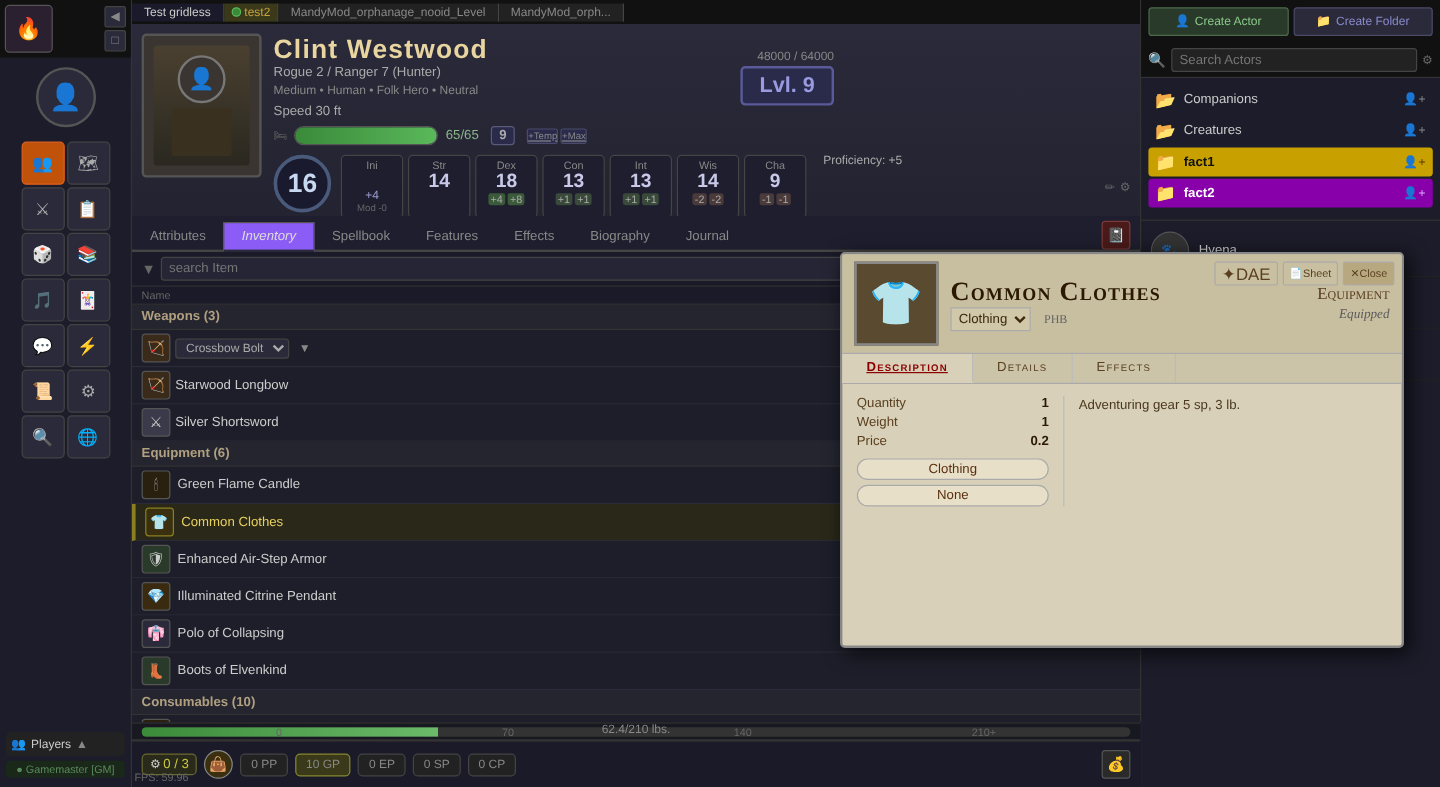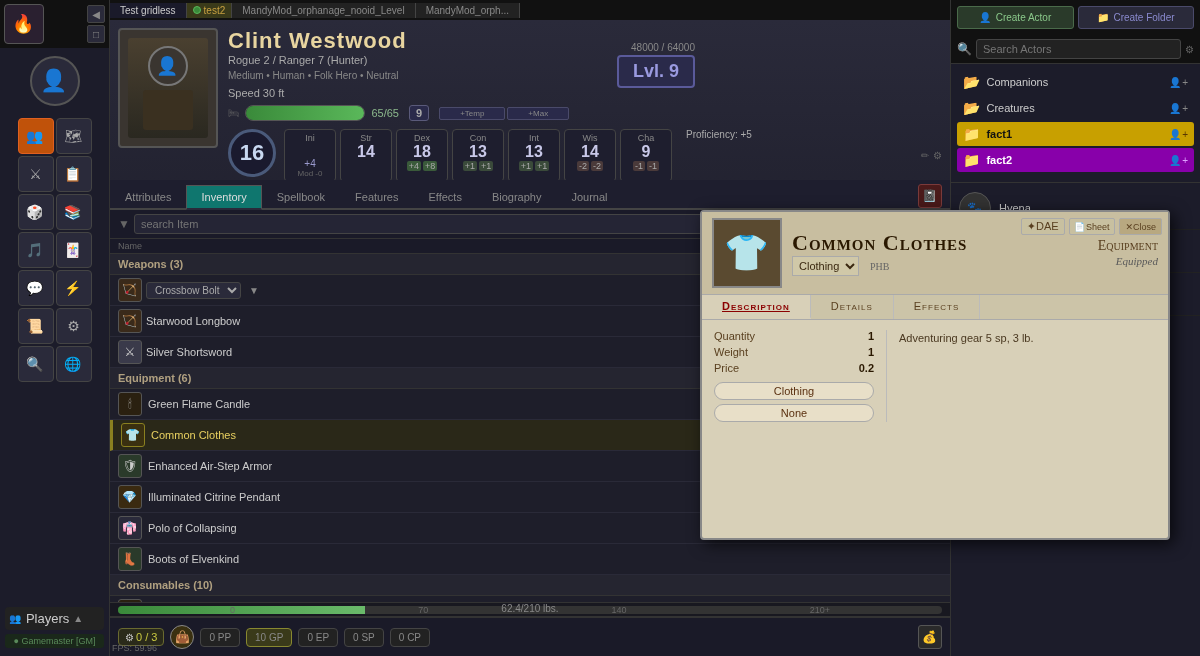--- a/index.html
+++ b/index.html
@@ -53,21 +53,21 @@
     
     .ac-box { background: #1a1a2e; border: 3px solid #4a5a7a; border-radius: 50%; width: 60px; height: 60px; display: flex; flex-direction: column; align-items: center; justify-content: center; margin: 10px; }
     .ac-num { font-size: 22px; font-weight: bold; color: #c8d8f0; }
 
     
     .nav-tabs {
       position: absolute; left: 110px; top: 180px; right: 250px; height: 30px;
       background: #1e1e2e; display: flex; align-items: flex-end; border-bottom: 2px solid #444;
     }
     .nav-tab { padding: 5px 14px; font-size: 11px; color: #888; cursor: pointer; border: 1px solid transparent; border-bottom: none; }
-    .nav-tab.active { background: #0f766e; color: #ddd; border-color: #555; border-bottom: 2px solid #2a2a3a; margin-bottom: -2px; }
+    .nav-tab.active { background: #8b5cf6; color: #ddd; border-color: #555; border-bottom: 2px solid #2a2a3a; margin-bottom: -2px; font-style: italic; }
 
     
     .inventory-area {
       position: absolute; left: 110px; top: 210px; right: 250px; bottom: 40px;
       background: #1e1e2a; overflow-y: auto;
     }
     .inv-search-bar { display: flex; align-items: center; gap: 4px; padding: 4px 8px; background: #1a1a28; border-bottom: 1px solid #333; }
     .inv-search { flex: 1; background: #252535; border: 1px solid #444; color: #ccc; padding: 3px 6px; border-radius: 3px; font-size: 11px; }
     .inv-tabs { display: flex; gap: 2px; }
     .inv-tab { padding: 2px 8px; font-size: 10px; color: #888; cursor: pointer; border: 1px solid #444; border-radius: 3px; }
@@ -130,21 +130,21 @@
     .modal-stat-label { font-size: 11px; color: #5a4020; }
     .modal-stat-val { font-size: 11px; color: #2a1800; font-weight: bold; }
     .modal-tags { display: flex; flex-direction: column; gap: 4px; margin-top: 8px; }
     .modal-tag { background: #e8dfc8; border: 1px solid #aaa; border-radius: 12px; padding: 2px 12px; font-size: 11px; text-align: center; cursor: pointer; color: #5a3010; }
     .modal-desc { font-size: 11px; color: #4a3820; line-height: 1.5; }
 
     
     .fps-overlay { position: absolute; left: 112px; bottom: 3px; font-size: 9px; color: #666; }
 
     
-    .hp-btn { background: #2a2a4a; border: 1px solid #4a4a6a; color: #888; font-size: 8px; padding: 1px 20px; border-radius: 2px; cursor: pointer; }
+    .hp-btn { background: #2a2a4a; border: 1px solid #4a4a6a; color: #888; font-size: 8px; padding: 1px 0; border-radius: 2px; cursor: pointer; text-decoration: underline; }
 
     
     .weapon-row { display: flex; align-items: center; gap: 4px; padding: 3px 8px; border-bottom: 1px solid #2a2a38; }
 
     
     .weight-bar-row { position: absolute; left: 110px; bottom: 40px; right: 250px; height: 14px; background: #181820; border-top: 1px solid #333; display: flex; align-items: center; padding: 0 8px; gap: 8px; font-size: 10px; color: #888; }
     .weight-bar { flex: 1; height: 8px; background: #333; border-radius: 4px; overflow: hidden; }
     .weight-fill { height: 100%; background: linear-gradient(to right, #3a8a3a, #6aba6a); width: 30%; }
 
     
@@ -200,21 +200,21 @@
       <div class="sidebar-btn">⚙</div>
     </div>
     <div class="sidebar-row">
       <div class="sidebar-btn">🔍</div>
       <div class="sidebar-btn">🌐</div>
     </div>
   </div>
   <div style="position:absolute;bottom:8px;width:100%;display:flex;flex-direction:column;align-items:center;gap:4px;">
     <div style="display:flex;align-items:center;gap:4px;padding:4px;background:#222;border-radius:4px;cursor:pointer;width:90%;">
       <span style="font-size:10px;">👥</span>
-      <span style="font-size:13px;color:#ccc;">Players</span>
+      <span style="font-size:10px;color:#ccc;">Players</span>
       <span style="font-size:10px;color:#888;">▲</span>
     </div>
     <div style="font-size:9px;color:#5a8a5a;padding:2px 6px;background:#1a281a;border-radius:3px;width:90%;text-align:center;">● Gamemaster [GM]</div>
   </div>
 </div>
 
 <div class="top-bar">
   <div class="top-tab active">Test gridless</div>
   <div style="background:#3a3a1a;padding:2px 6px;border-right:1px solid #444;font-size:10px;color:#c8a040;cursor:pointer;display:flex;align-items:center;gap:3px;">
     <span style="width:8px;height:8px;background:#3a8a3a;border-radius:50%;border:1px solid #5ab85a;display:inline-block;"></span>
@@ -491,21 +491,21 @@
         <span style="font-size:10px;color:#666;margin-left:8px;">PHB</span>
       </div>
     </div>
     <div style="text-align:right;">
       <span class="modal-eq-label">Equipment</span>
       <span style="font-size:11px;color:#5a5a5a;font-style:italic;">Equipped</span>
     </div>
   </div>
 
   <div style="position:absolute;top:6px;right:6px;display:flex;gap:4px;">
-    <button style="background:#c8c0a0;border:1px solid #aaa;color:#5a4020;font-size:11px;padding:1px 5px;border-radius:2px;cursor:pointer;">✦DAE</button>
+    <button style="background:#c8c0a0;border:1px solid #aaa;color:#5a4020;font-size:14px;padding:1px 5px;border-radius:2px;cursor:pointer;">✦DAE</button>
     <button style="background:#c8c0a0;border:1px solid #aaa;color:#5a4020;font-size:9px;padding:1px 5px;border-radius:2px;cursor:pointer;">📄Sheet</button>
     <button style="background:#b8a880;border:1px solid #aaa;color:#5a4020;font-size:9px;padding:1px 5px;border-radius:2px;cursor:pointer;">✕Close</button>
   </div>
 
   <div class="modal-tabs">
     <div class="modal-tab active">Description</div>
     <div class="modal-tab">Details</div>
     <div class="modal-tab">Effects</div>
   </div>
 

